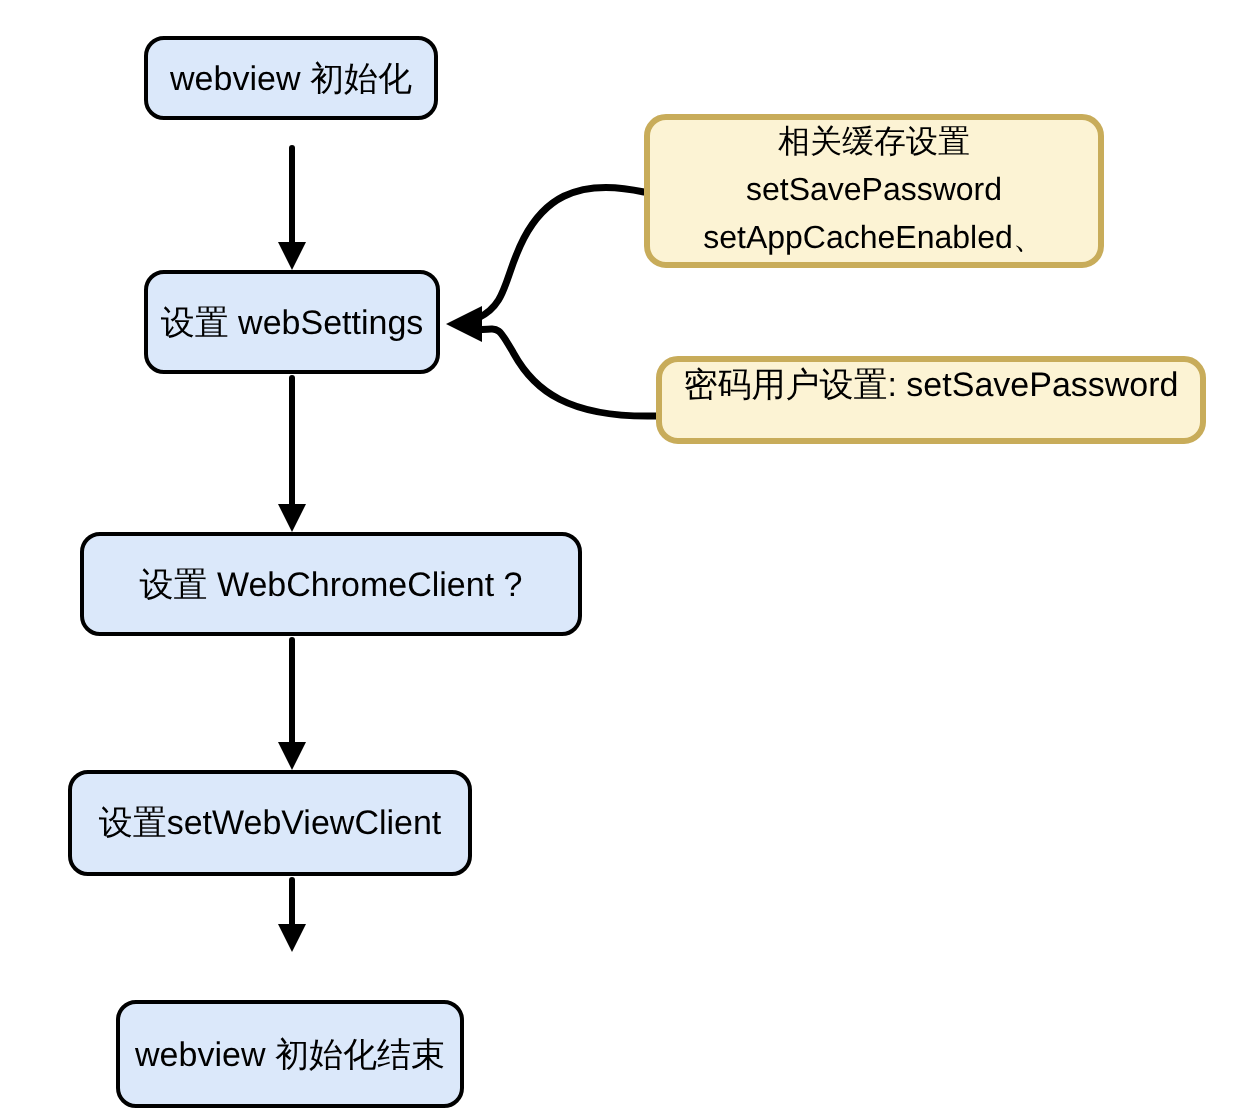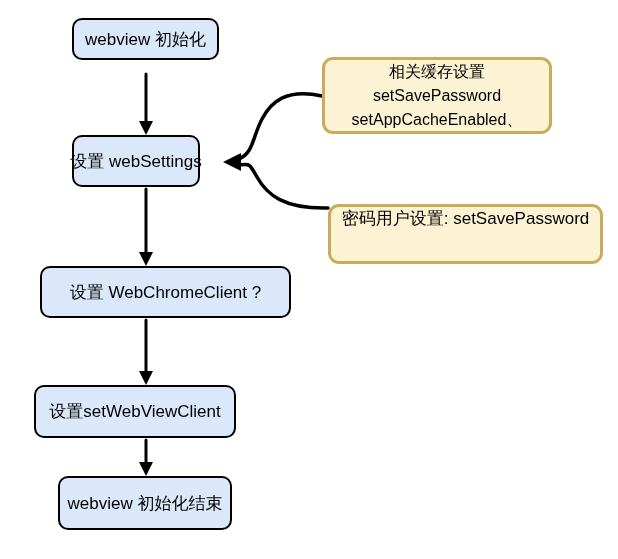--- a/index.html
+++ b/index.html
@@ -60,26 +60,26 @@
     flex-direction: column;
     align-items: center;
     justify-content: space-between;
     font-size: 16px;
     color: var(--text, #000);
     text-align: center;
     line-height: 23px;
     white-space: nowrap;
   }
   .n1 { left: 72px;  top: 18px;  width: 147px; height: 42px; text-align: right; }
-  .n2 { left: 72px;  top: 135px; width: 128px; height: 52px; }
+  .n2 { left: 72px;  top: 135px; width: 148px; height: 52px; }
   .n3 { left: 40px;  top: 266px; width: 251px; height: 52px; }
   .n4 { left: 34px;  top: 385px; width: 202px; height: 53px; }
-  .n5 { left: 58px;  top: 476px; width: 174px; height: 54px; }
+  .n5 { left: 58px;  top: 500px; width: 174px; height: 54px; }
   .noteA { left: 322px; top: 57px;  width: 230px; height: 77px; }
-  .noteB { left: 328px; top: 178px; width: 275px; height: 60px; font-size: 17px; margin-top: 26px; }
+  .noteB { left: 328px; top: 178px; width: 275px; height: 44px; font-size: 17px; }
 </style>
 </head>
 <body>
 
 <div class="canvas">
 
   <svg class="arrows" viewBox="0 0 618 559" xmlns="http://www.w3.org/2000/svg">
 
     <g>
       <line class="arrow-line" x1="146" y1="74" x2="146" y2="122"></line>

